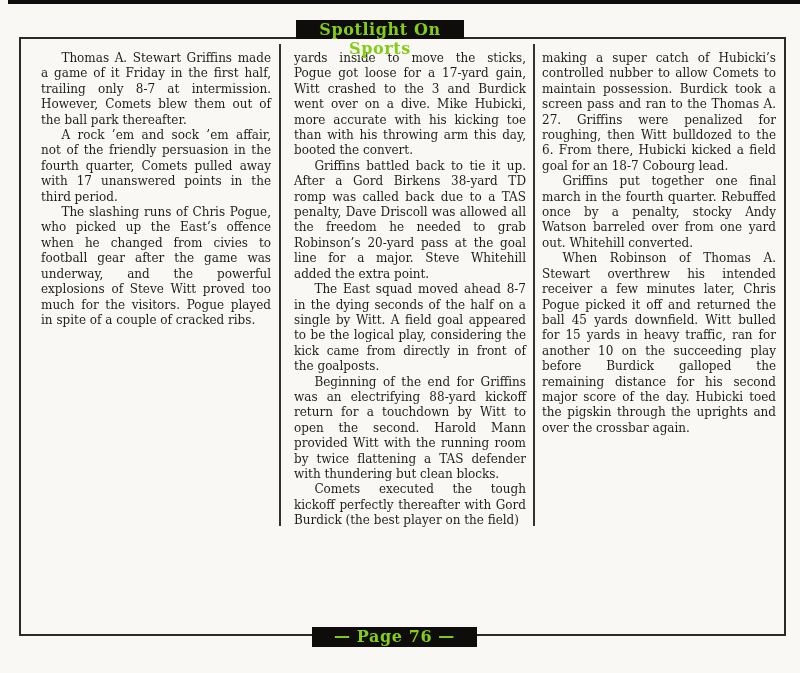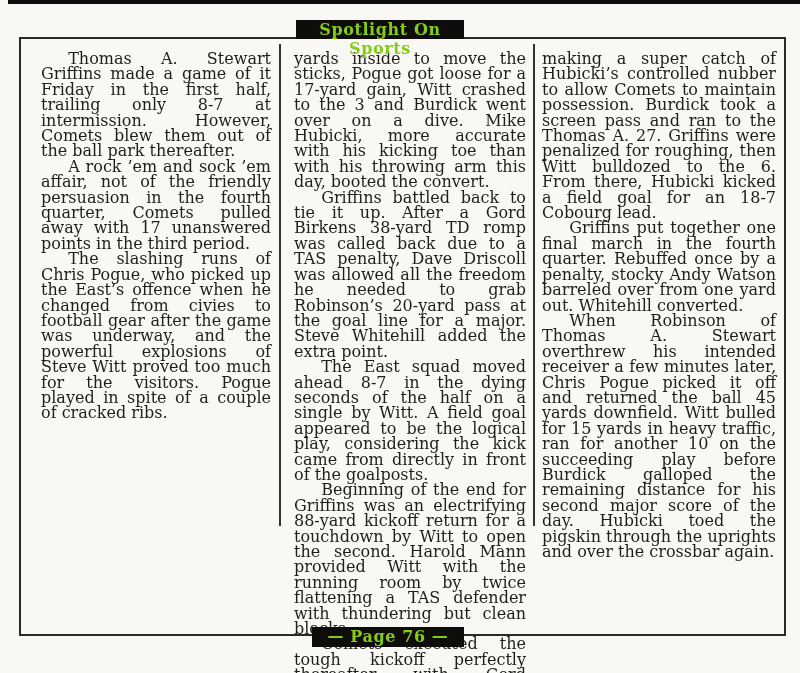--- a/index.html
+++ b/index.html
@@ -24,30 +24,30 @@
     position:absolute;
     background:#0e0d0c;
     color:#84cc16;
     font-weight:bold;
     text-align:center;
     letter-spacing:0.6px;
     font-size:16px;
     z-index:3;
   }
   .header-banner{left:296px;top:20px;width:168px;height:19px;line-height:19px;}
-  .footer-banner{left:312px;top:627px;width:152px;height:20px;line-height:20px;}
+  .footer-banner{left:312px;top:627px;width:165px;height:20px;line-height:20px;}
   .sep{
     position:absolute;top:44px;height:482px;width:2px;
     background:#34322e;
   }
   .sep1{left:279px;}
   .sep2{left:533px;}
   .col{
     position:absolute;top:51px;
-    font-size:16px;line-height:15.4px;
+    font-size:12px;line-height:15.4px;
     text-align:justify;
   }
   .col1{left:41px;width:230px;}
   .col2{left:294px;width:232px;}
   .col3{left:542px;width:234px;}
   .col p{margin:0;text-indent:1.7em;}
   .col p.cont{text-indent:0;}
 </style>
 </head>
 <body>

